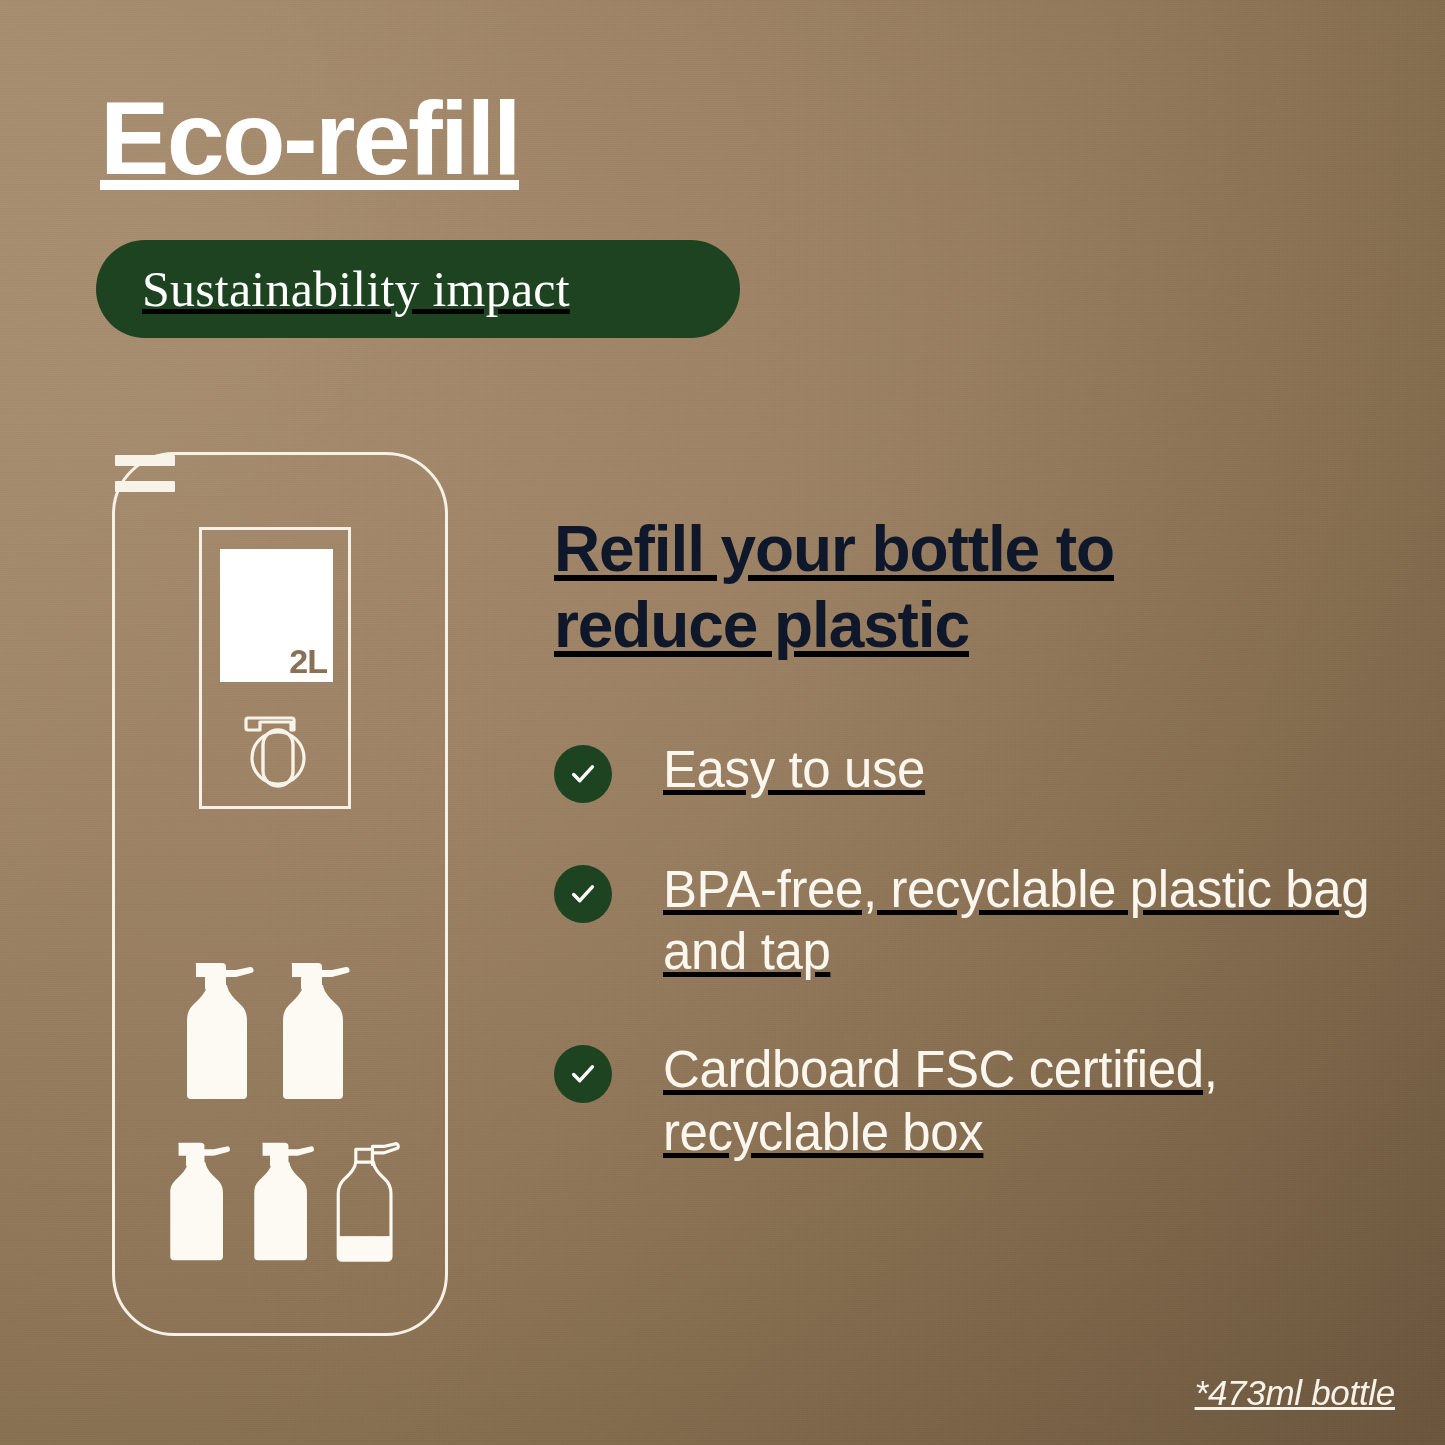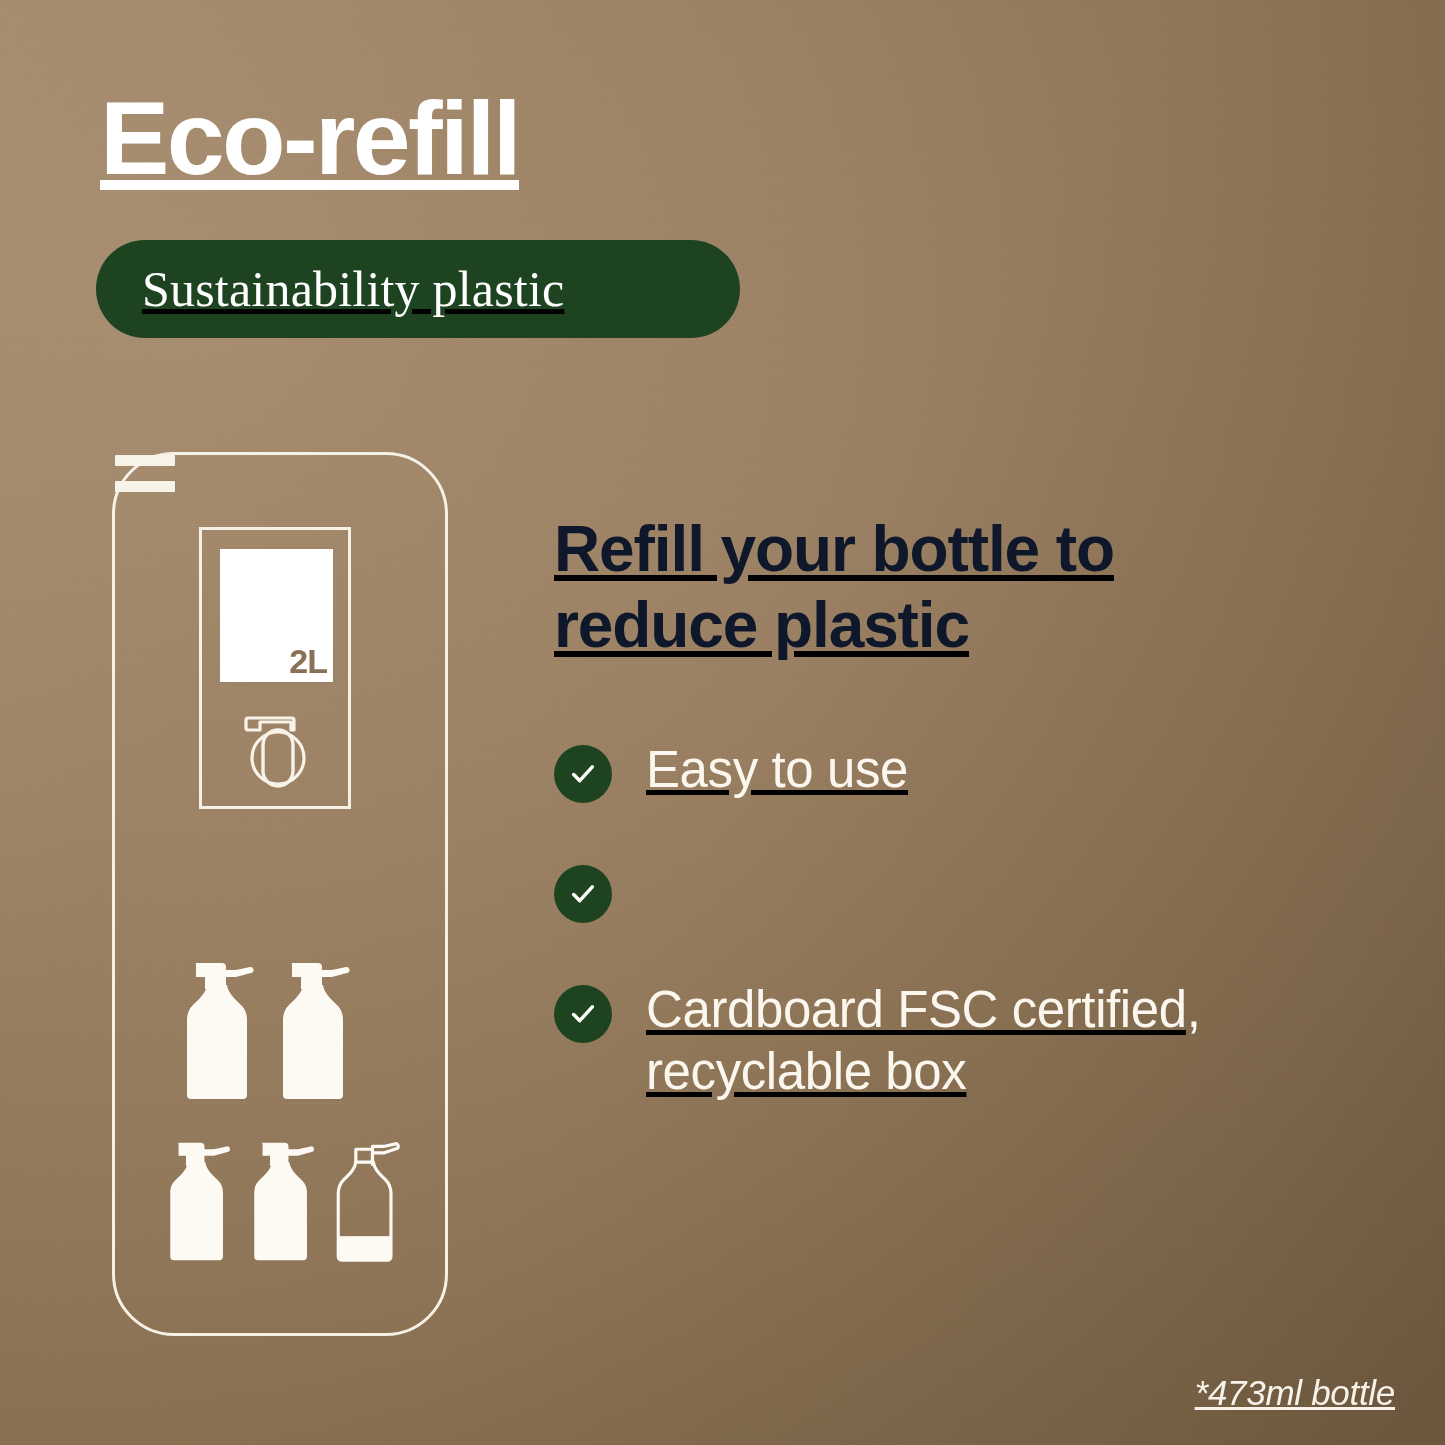--- a/index.html
+++ b/index.html
@@ -131,21 +131,21 @@
     font-size:64px;
     font-weight:bold;
     line-height:1.18;
     letter-spacing:-1.1px;
     max-width:720px;
   }
 
   #bullets { margin-top:76px; }
   .bullet {
     display:flex; align-items:flex-start;
-    gap:34px;
+    gap:51px;
     margin-bottom:56px;
   }
   .bullet:last-child { margin-bottom:12px; }
   .check-circle {
     flex:0 0 auto;
     width:58px; height:58px;
     border-radius:50%;
     background:#1d4321;
     display:flex; align-items:center; justify-content:center;
     margin-top:6px;
@@ -170,21 +170,21 @@
   }
 </style>
 </head>
 <body>
 
 <div id="stage"></div>
 
 <div class="layer" id="title">Eco-refill</div>
 
 <div class="layer" id="pill">
-  <span id="pill-label">Sustainability plastic</span>
+  <span id="pill-label">Sustainability impact</span>
 </div>
 
 <div class="layer" id="frame">
 
   <div id="box-outer">
     <div id="box-label">
       <span id="box-label-text">2L</span>
     </div>
     <div id="tap-wrap">
       <svg viewBox="0 0 92 84" width="92" height="84" aria-hidden="true">
@@ -266,20 +266,21 @@
       </span>
       <span class="bullet-text">Easy to use</span>
     </div>
 
     <div class="bullet">
       <span class="check-circle">
         <svg viewBox="0 0 24 24" width="32" height="32" aria-hidden="true">
           <path d="M5 12.4 L9.6 17 L19 6.6" fill="none" stroke="#ffffff" stroke-width="2.6" stroke-linecap="round" stroke-linejoin="round"></path>
         </svg>
       </span>
+      <span class="bullet-text">BPA-free, recyclable plastic bag and tap</span>
     </div>
 
     <div class="bullet">
       <span class="check-circle">
         <svg viewBox="0 0 24 24" width="32" height="32" aria-hidden="true">
           <path d="M5 12.4 L9.6 17 L19 6.6" fill="none" stroke="#ffffff" stroke-width="2.6" stroke-linecap="round" stroke-linejoin="round"></path>
         </svg>
       </span>
       <span class="bullet-text">Cardboard FSC certified, recyclable box</span>
     </div>

